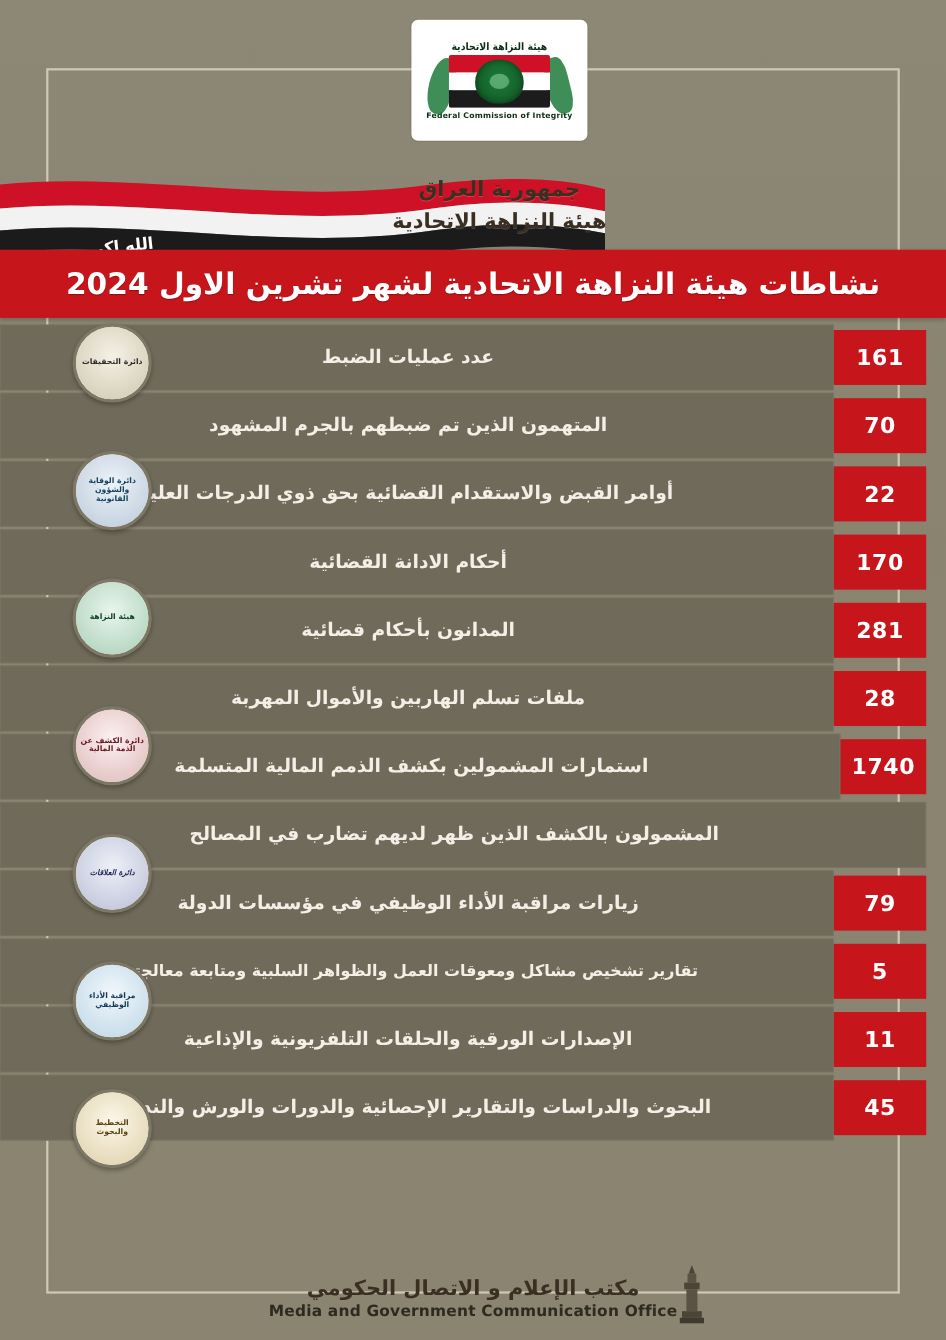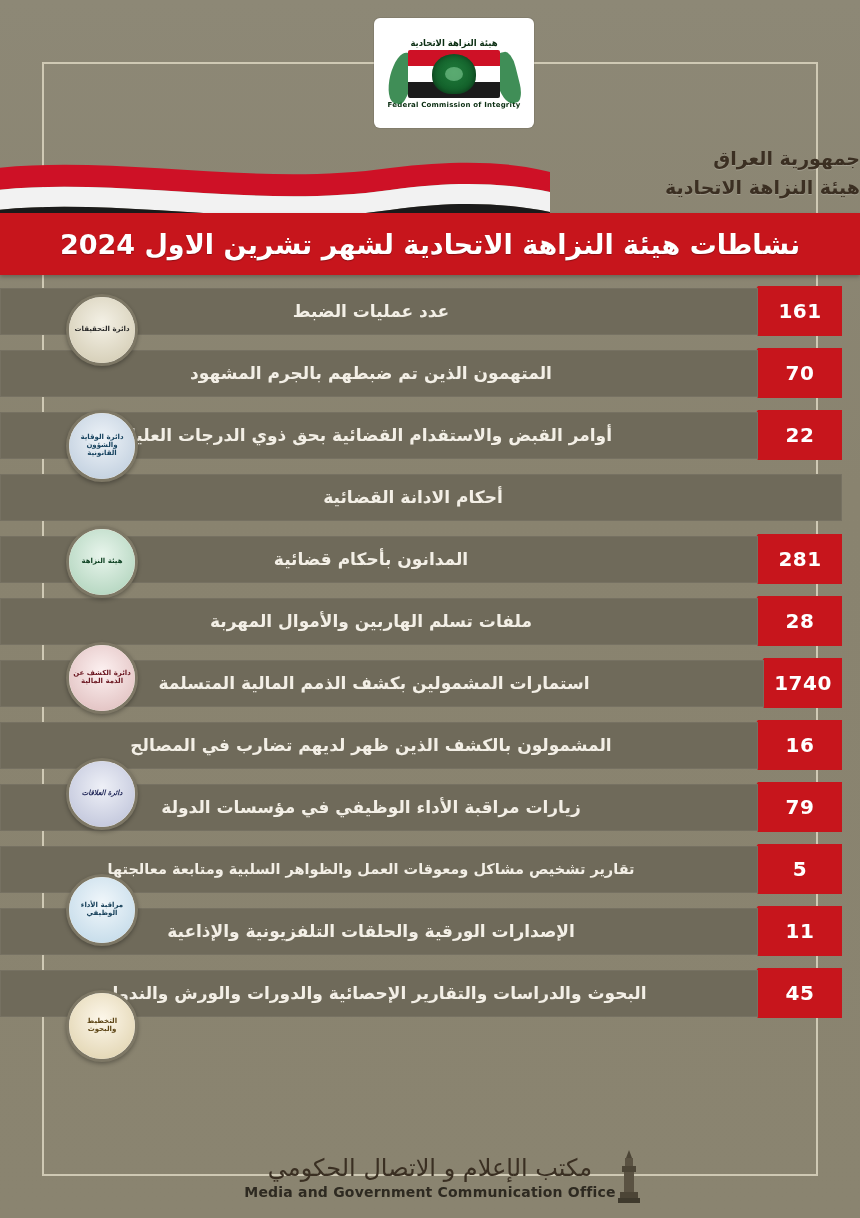--- a/index.html
+++ b/index.html
@@ -19,20 +19,21 @@
     position: absolute;
     left: 42px; top: 62px; right: 42px; bottom: 42px;
     border: 2px solid #cfc9b4;
     pointer-events: none;
   }
 
   
   .header {
     position: relative;
     padding-top: 18px;
+    text-align: center;
     z-index: 4;
     padding-left: 48px;
   }
   .emblem {
     width: 160px; height: 110px;
     margin: 0 auto;
     background: #ffffff;
     border-radius: 6px;
     position: relative;
     box-shadow: 0 0 0 1px rgba(0,0,0,.07);
@@ -75,21 +76,21 @@
     background: #1f7a3a; opacity: .85;
     border-radius: 60% 40% 40% 60%;
   }
   .emblem .wreathL { left: 16px; transform: rotate(14deg); }
   .emblem .wreathR { right: 16px; transform: rotate(-14deg); }
   .emblem .arcBottom {
     font-size: 7px; color: #0b2e12; font-weight: bold;
     margin-top: 3px; letter-spacing: .2px;
   }
   .org-title {
-    margin-top: 16px;
+    margin-top: 30px;
     color: #3b2f22;
     font-size: 19px;
     font-weight: bold;
     line-height: 1.5;
     text-shadow: 0 1px 0 rgba(255,255,255,.18);
   }
 
   
   .ribbon {
     position: absolute;
@@ -128,21 +129,21 @@
   }
   .row {
     position: relative;
     height: 56px;
     margin-bottom: 6px;
     display: flex;
     align-items: center;
   }
   .bar {
     position: relative;
-    height: 47px;
+    height: 60px;
     flex: 1 1 auto;
     background: #6f6a5a;
     display: flex;
     align-items: center;
     justify-content: flex-end;
     box-shadow: inset 0 0 0 1px rgba(255,255,255,.05);
   }
   .bar .label {
     color: #f3efe6;
     font-size: 17px;
@@ -208,22 +209,22 @@
 
   
   .footer {
     position: absolute;
     left: 0; right: 0; bottom: 18px;
     text-align: center;
     z-index: 5;
   }
   .footer .ar {
     color: #3a2f22;
-    font-size: 24px;
-    font-weight: normal;
+    font-size: 19px;
+    font-weight: bold;
     letter-spacing: 2px;
   }
   .footer .en {
     color: #2e2a21;
     font-size: 14px;
     font-weight: bold;
     margin-top: 2px;
     letter-spacing: .2px;
   }
   .footer .minaret {
@@ -294,20 +295,23 @@
     <div class="row">
       <div class="numwrap">
         <span class="num">22</span>
       </div>
       <div class="bar">
         <span class="label">أوامر القبض والاستقدام القضائية بحق ذوي الدرجات العليا</span>
       </div>
     </div>
 
     <div class="row">
+      <div class="numwrap">
+        <span class="num">170</span>
+      </div>
       <div class="bar">
         <span class="label">أحكام الادانة القضائية</span>
       </div>
     </div>
 
     <div class="row">
       <div class="numwrap">
         <span class="num">281</span>
       </div>
       <div class="bar">
@@ -327,23 +331,20 @@
     <div class="row long">
       <div class="numwrap">
         <span class="num">1740</span>
       </div>
       <div class="bar">
         <span class="label">استمارات المشمولين بكشف الذمم المالية المتسلمة</span>
       </div>
     </div>
 
     <div class="row">
-      <div class="numwrap">
-        <span class="num">16</span>
-      </div>
       <div class="bar">
         <span class="label">المشمولون بالكشف الذين ظهر لديهم تضارب في المصالح</span>
       </div>
     </div>
 
     <div class="row">
       <div class="numwrap">
         <span class="num">79</span>
       </div>
       <div class="bar">

